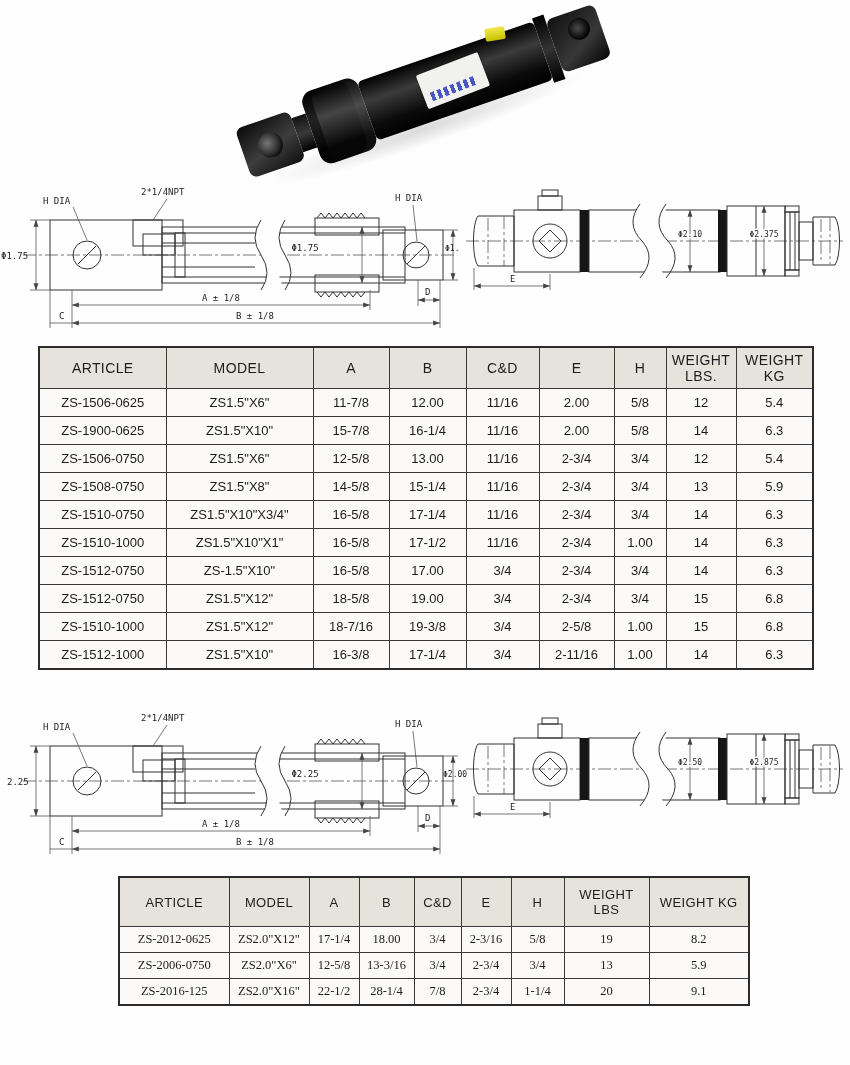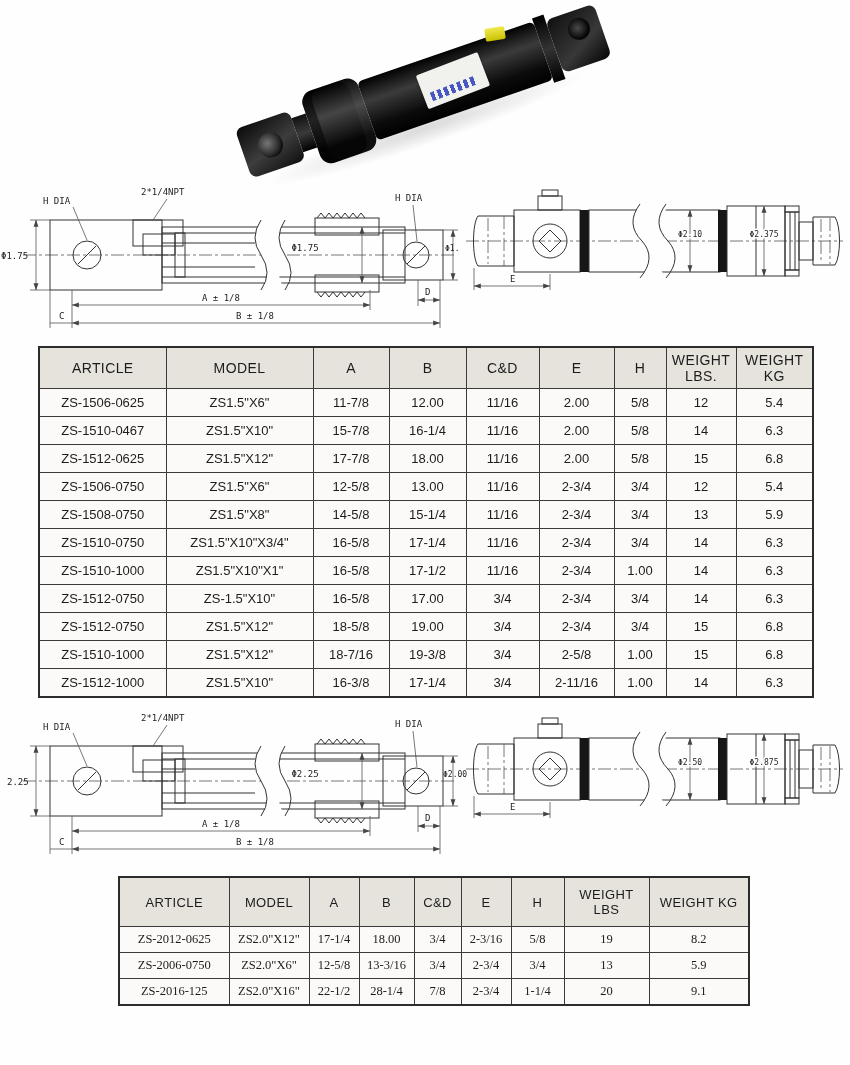--- a/index.html
+++ b/index.html
@@ -221,40 +221,29 @@
         <td>ZS1.5"X6"</td>
         <td>11-7/8</td>
         <td>12.00</td>
         <td>11/16</td>
         <td>2.00</td>
         <td>5/8</td>
         <td>12</td>
         <td>5.4</td>
       </tr>
       <tr>
-        <td>ZS-1510-0467</td>
+        <td>ZS-1900-0625</td>
         <td>ZS1.5"X10"</td>
         <td>15-7/8</td>
         <td>16-1/4</td>
         <td>11/16</td>
         <td>2.00</td>
         <td>5/8</td>
         <td>14</td>
         <td>6.3</td>
-      </tr>
-      <tr>
-        <td>ZS-1512-0625</td>
-        <td>ZS1.5"X12"</td>
-        <td>17-7/8</td>
-        <td>18.00</td>
-        <td>11/16</td>
-        <td>2.00</td>
-        <td>5/8</td>
-        <td>15</td>
-        <td>6.8</td>
       </tr>
       <tr>
         <td>ZS-1506-0750</td>
         <td>ZS1.5"X6"</td>
         <td>12-5/8</td>
         <td>13.00</td>
         <td>11/16</td>
         <td>2-3/4</td>
         <td>3/4</td>
         <td>12</td>

